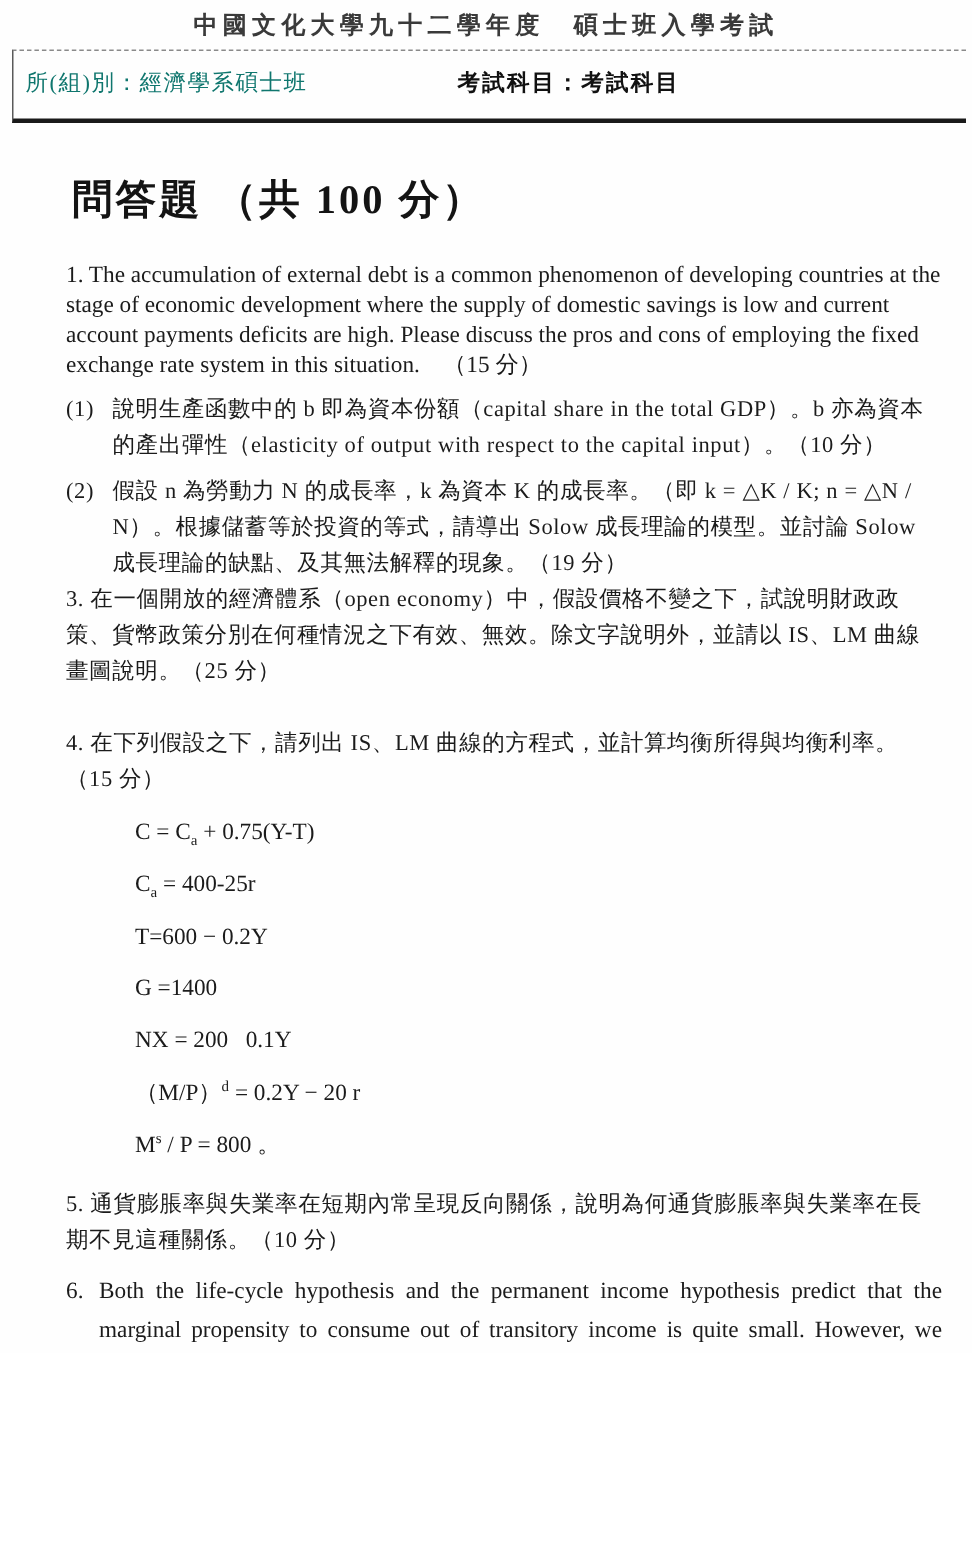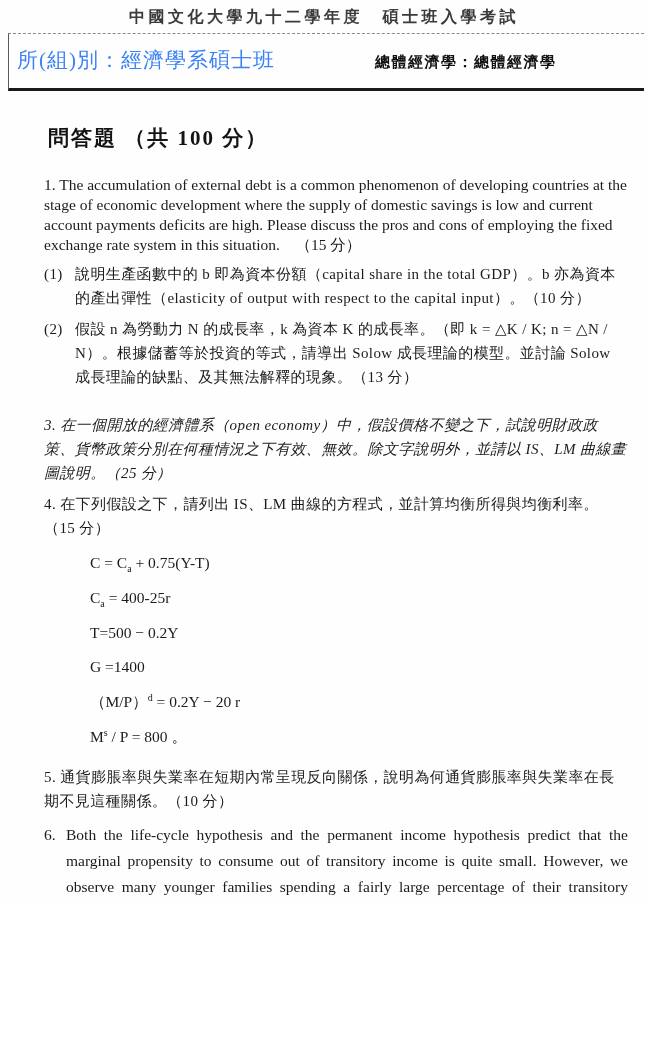--- a/index.html
+++ b/index.html
@@ -13,34 +13,34 @@
     letter-spacing:3.5px; color:#3a3a3a;
   }
   .head-box {
     margin:5px 4px 0 8px;
     border-top:1px dashed #8a8a8a;
     border-left:1px solid #5a5a5a;
     border-bottom:3px solid #1a1a1a;
     padding:12px 10px 14px 8px;
     display:flex; align-items:baseline;
   }
-  .dept { font-size:21px; letter-spacing:1px; color:#3b82f6; }
+  .dept { font-size:15px; letter-spacing:1px; color:#0f766e; }
   .subject { font-size:15px; font-weight:700; letter-spacing:1.5px; color:#111; margin-left:100px; }
   .content { padding:0 20px 0 44px; }
   .section-heading {
-    font-size:21px; font-weight:700; letter-spacing:2px;
+    font-size:27px; font-weight:700; letter-spacing:2px;
     margin:33px 0 0 4px; color:#141414;
   }
   .para { margin:0; }
   .en { font-size:15.5px; line-height:20px; }
   .zh { font-size:15px; line-height:24px; letter-spacing:0.4px; }
   .q1 { margin-top:23px; }
   .q2 { margin-top:9px; }
-  .q3 { margin-top:24px;font-style:italic; }
-  .q4 { margin-top:7px; }
+  .q3 { margin-top:0; }
+  .q4 { margin-top:24px; }
   .q5 { margin-top:9px; }
   .subq { display:flex; margin-top:7px; }
   .subnum { width:31px; flex:none; }
   .subtext { flex:1; }
   sup, sub { font-size:10px; letter-spacing:0; }
   .eqs { margin:7px 0 0 14px; font-size:15.5px; }
   .eq { line-height:24.5px;margin-left:32px; }
   .eq span, .eq sub, .eq sup { white-space:pre-wrap; }
   .q6wrap { display:flex; margin-top:9px; }
   .q6num { width:22px; flex:none; font-size:15.5px; line-height:26px; }
@@ -48,49 +48,50 @@
 </style>
 </head>
 <body>
 
 <div class="page">
 
   <div class="scan-title">中國文化大學九十二學年度　碩士班入學考試</div>
 
   <div class="head-box">
     <span class="dept">所(組)別：經濟學系碩士班</span>
-    <span class="subject">總體經濟學：總體經濟學</span>
+    <span class="subject">考試科目：考試科目</span>
   </div>
 
   <div class="content">
 
     <div class="section-heading">問答題 （共 100 分）</div>
 
     <p class="para en q1">1. The accumulation of external debt is a common phenomenon of developing countries at the stage of economic development where the supply of domestic savings is low and current account payments deficits are high. Please discuss the pros and cons of employing the fixed exchange rate system in this situation.　（15 分）</p>
 
 
     <div class="subq zh">
       <span class="subnum">(1)</span>
       <span class="subtext">說明生產函數中的 b 即為資本份額（capital share in the total GDP）。b 亦為資本的產出彈性（elasticity of output with respect to the capital input）。（10 分）</span>
     </div>
 
     <div class="subq zh">
       <span class="subnum">(2)</span>
-      <span class="subtext">假設 n 為勞動力 N 的成長率，k 為資本 K 的成長率。（即 k = △K / K; n = △N / N）。根據儲蓄等於投資的等式，請導出 Solow 成長理論的模型。並討論 Solow 成長理論的缺點、及其無法解釋的現象。（13 分）</span>
+      <span class="subtext">假設 n 為勞動力 N 的成長率，k 為資本 K 的成長率。（即 k = △K / K; n = △N / N）。根據儲蓄等於投資的等式，請導出 Solow 成長理論的模型。並討論 Solow 成長理論的缺點、及其無法解釋的現象。（19 分）</span>
     </div>
 
     <p class="para zh q3">3. 在一個開放的經濟體系（open economy）中，假設價格不變之下，試說明財政政策、貨幣政策分別在何種情況之下有效、無效。除文字說明外，並請以 IS、LM 曲線畫圖說明。（25 分）</p>
 
     <p class="para zh q4">4. 在下列假設之下，請列出 IS、LM 曲線的方程式，並計算均衡所得與均衡利率。（15 分）</p>
 
     <div class="eqs">
       <div class="eq"><span>C = C</span><sub>a</sub><span> + 0.75(Y-T)</span><sup></sup><span></span></div>
       <div class="eq"><span>C</span><sub>a</sub><span> = 400-25r</span><sup></sup><span></span></div>
-      <div class="eq"><span>T=500 − 0.2Y</span><sub></sub><span></span><sup></sup><span></span></div>
+      <div class="eq"><span>T=600 − 0.2Y</span><sub></sub><span></span><sup></sup><span></span></div>
       <div class="eq"><span>G =1400</span><sub></sub><span></span><sup></sup><span></span></div>
+      <div class="eq"><span>NX = 200   0.1Y</span><sub></sub><span></span><sup></sup><span></span></div>
       <div class="eq"><span>（M/P）</span><sub></sub><span></span><sup>d</sup><span> = 0.2Y − 20 r</span></div>
       <div class="eq"><span>M</span><sub></sub><span></span><sup>s</sup><span> / P = 800 。</span></div>
     </div>
 
     <p class="para zh q5">5. 通貨膨脹率與失業率在短期內常呈現反向關係，說明為何通貨膨脹率與失業率在長期不見這種關係。（10 分）</p>
 
     <div class="q6wrap">
       <span class="q6num">6.</span>
       <div class="q6text">Both the life-cycle hypothesis and the permanent income hypothesis predict that the marginal propensity to consume out of transitory income is quite small. However, we observe many younger families spending a fairly large percentage of their transitory incomes. Is this observation consistent with the two hypotheses?　（10 分）</div>
     </div>

